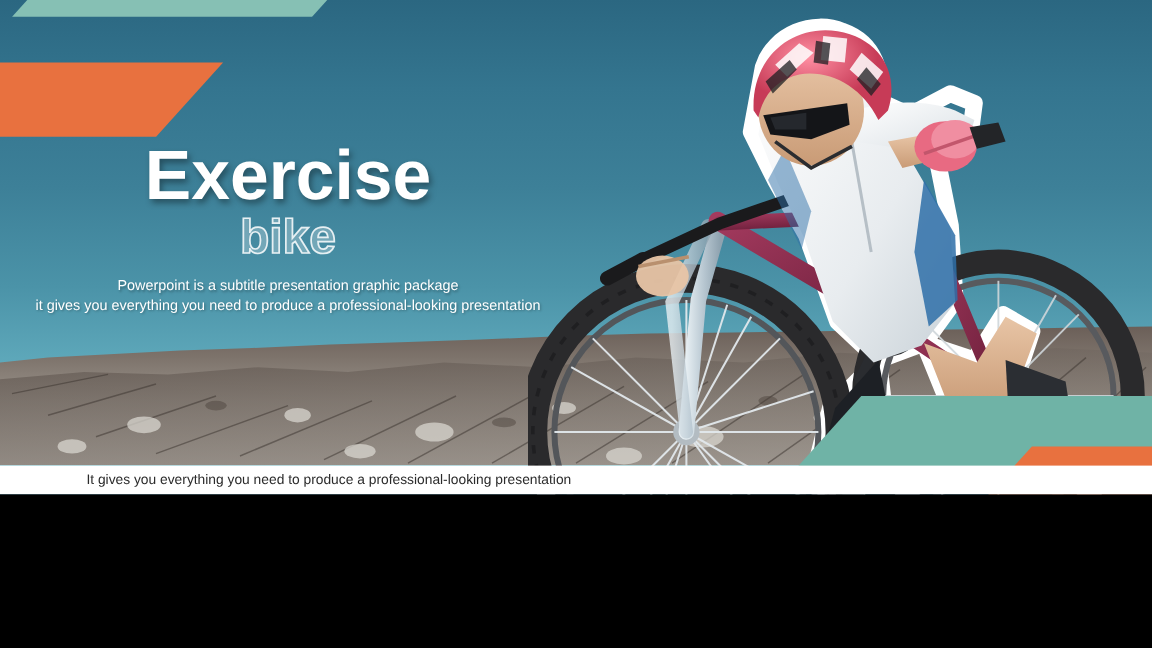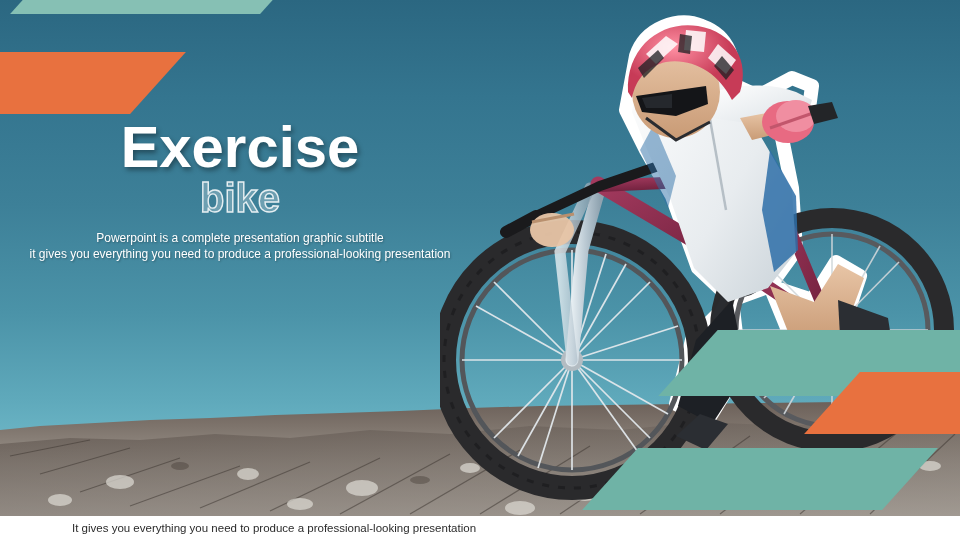--- a/index.html
+++ b/index.html
@@ -1,20 +1,20 @@
 <!DOCTYPE html>
 <html><head>
 <meta charset="utf-8">
 <style>
   html,body{margin:0;padding:0;background:#000;}
   body{font-family:"Liberation Sans",sans-serif;}
 
   .slide{
     position:relative;
-    width:960px;height:540px;
+    width:960px;height:412px;
     overflow:hidden;
     background:#2f6e8c;
   }
 
   
   .sky{
     position:absolute;inset:0;
     background:linear-gradient(to bottom,
       #2b6781 0%,
       #34758f 18%,
@@ -359,21 +359,21 @@
   </div>
 
   <div class="shape shape-green-br"></div>
   <div class="shape shape-orange-br"></div>
   <div class="shape shape-green-br2"></div>
 
   <div class="textblock">
     <div class="title-main">Exercise</div>
     <div class="title-sub">bike</div>
     <div class="blurb">
-      <div>Powerpoint is a complete presentation graphic subtitle</div>
+      <div>Powerpoint is a subtitle presentation graphic package</div>
       <div>it gives you everything you need to produce a professional-looking presentation</div>
     </div>
   </div>
 
   <div class="bottombar">
     <div class="caption">It gives you everything you need to produce a professional-looking presentation</div>
   </div>
 
 </div>
 

